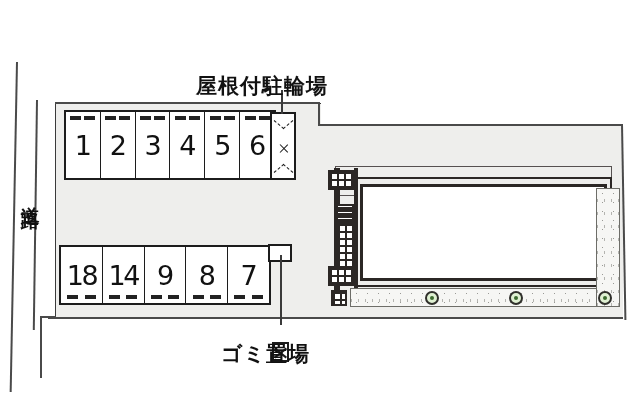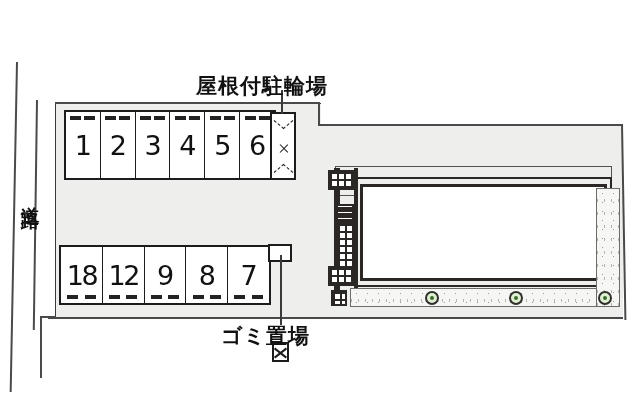--- a/index.html
+++ b/index.html
@@ -275,21 +275,21 @@
 
     <div class="stall two-digit">
       <span class="stall-num">18</span>
       <div class="stops bottom">
         <span class="stop"></span>
         <span class="stop"></span>
       </div>
     </div>
 
     <div class="stall two-digit">
-      <span class="stall-num">12</span>
+      <span class="stall-num">14</span>
       <div class="stops bottom">
         <span class="stop"></span>
         <span class="stop"></span>
       </div>
     </div>
 
     <div class="stall">
       <span class="stall-num">9</span>
       <div class="stops bottom">
         <span class="stop"></span>
@@ -327,21 +327,21 @@
 
   <div class="abs leader" style="left:281px; top:90px; width:1.6px; height:24px;"></div>
 
   <div class="abs label" style="left:196px; top:72px;">屋根付駐輪場</div>
 
   <div class="abs trash-top" style="left:268px; top:244px; width:24px; height:18px;"></div>
   <div class="abs trash-x" style="left:272px; top:274px; width:17px; height:20px;"></div>
 
   <div class="abs leader" style="left:280px; top:255px; width:1.6px; height:70px;"></div>
 
-  <div class="abs label" style="left:221px; top:322px;">ゴミ置場</div>
+  <div class="abs label" style="left:221px; top:340px;">ゴミ置場</div>
 
   <div class="abs bldg-roofband" style="left:335px; top:166px; width:277px; height:30px;"></div>
 
   <div class="abs bldg-outer" style="left:355px; top:177px; width:257px; height:110px;"></div>
 
   <div class="abs bldg-inner" style="left:360px; top:184px; width:247px; height:97px;"></div>
 
   <div class="abs stair-post" style="left:334px; top:168px; width:6px; height:122px;"></div>
   <div class="abs stair-post" style="left:354px; top:168px; width:4px; height:122px;"></div>
 

